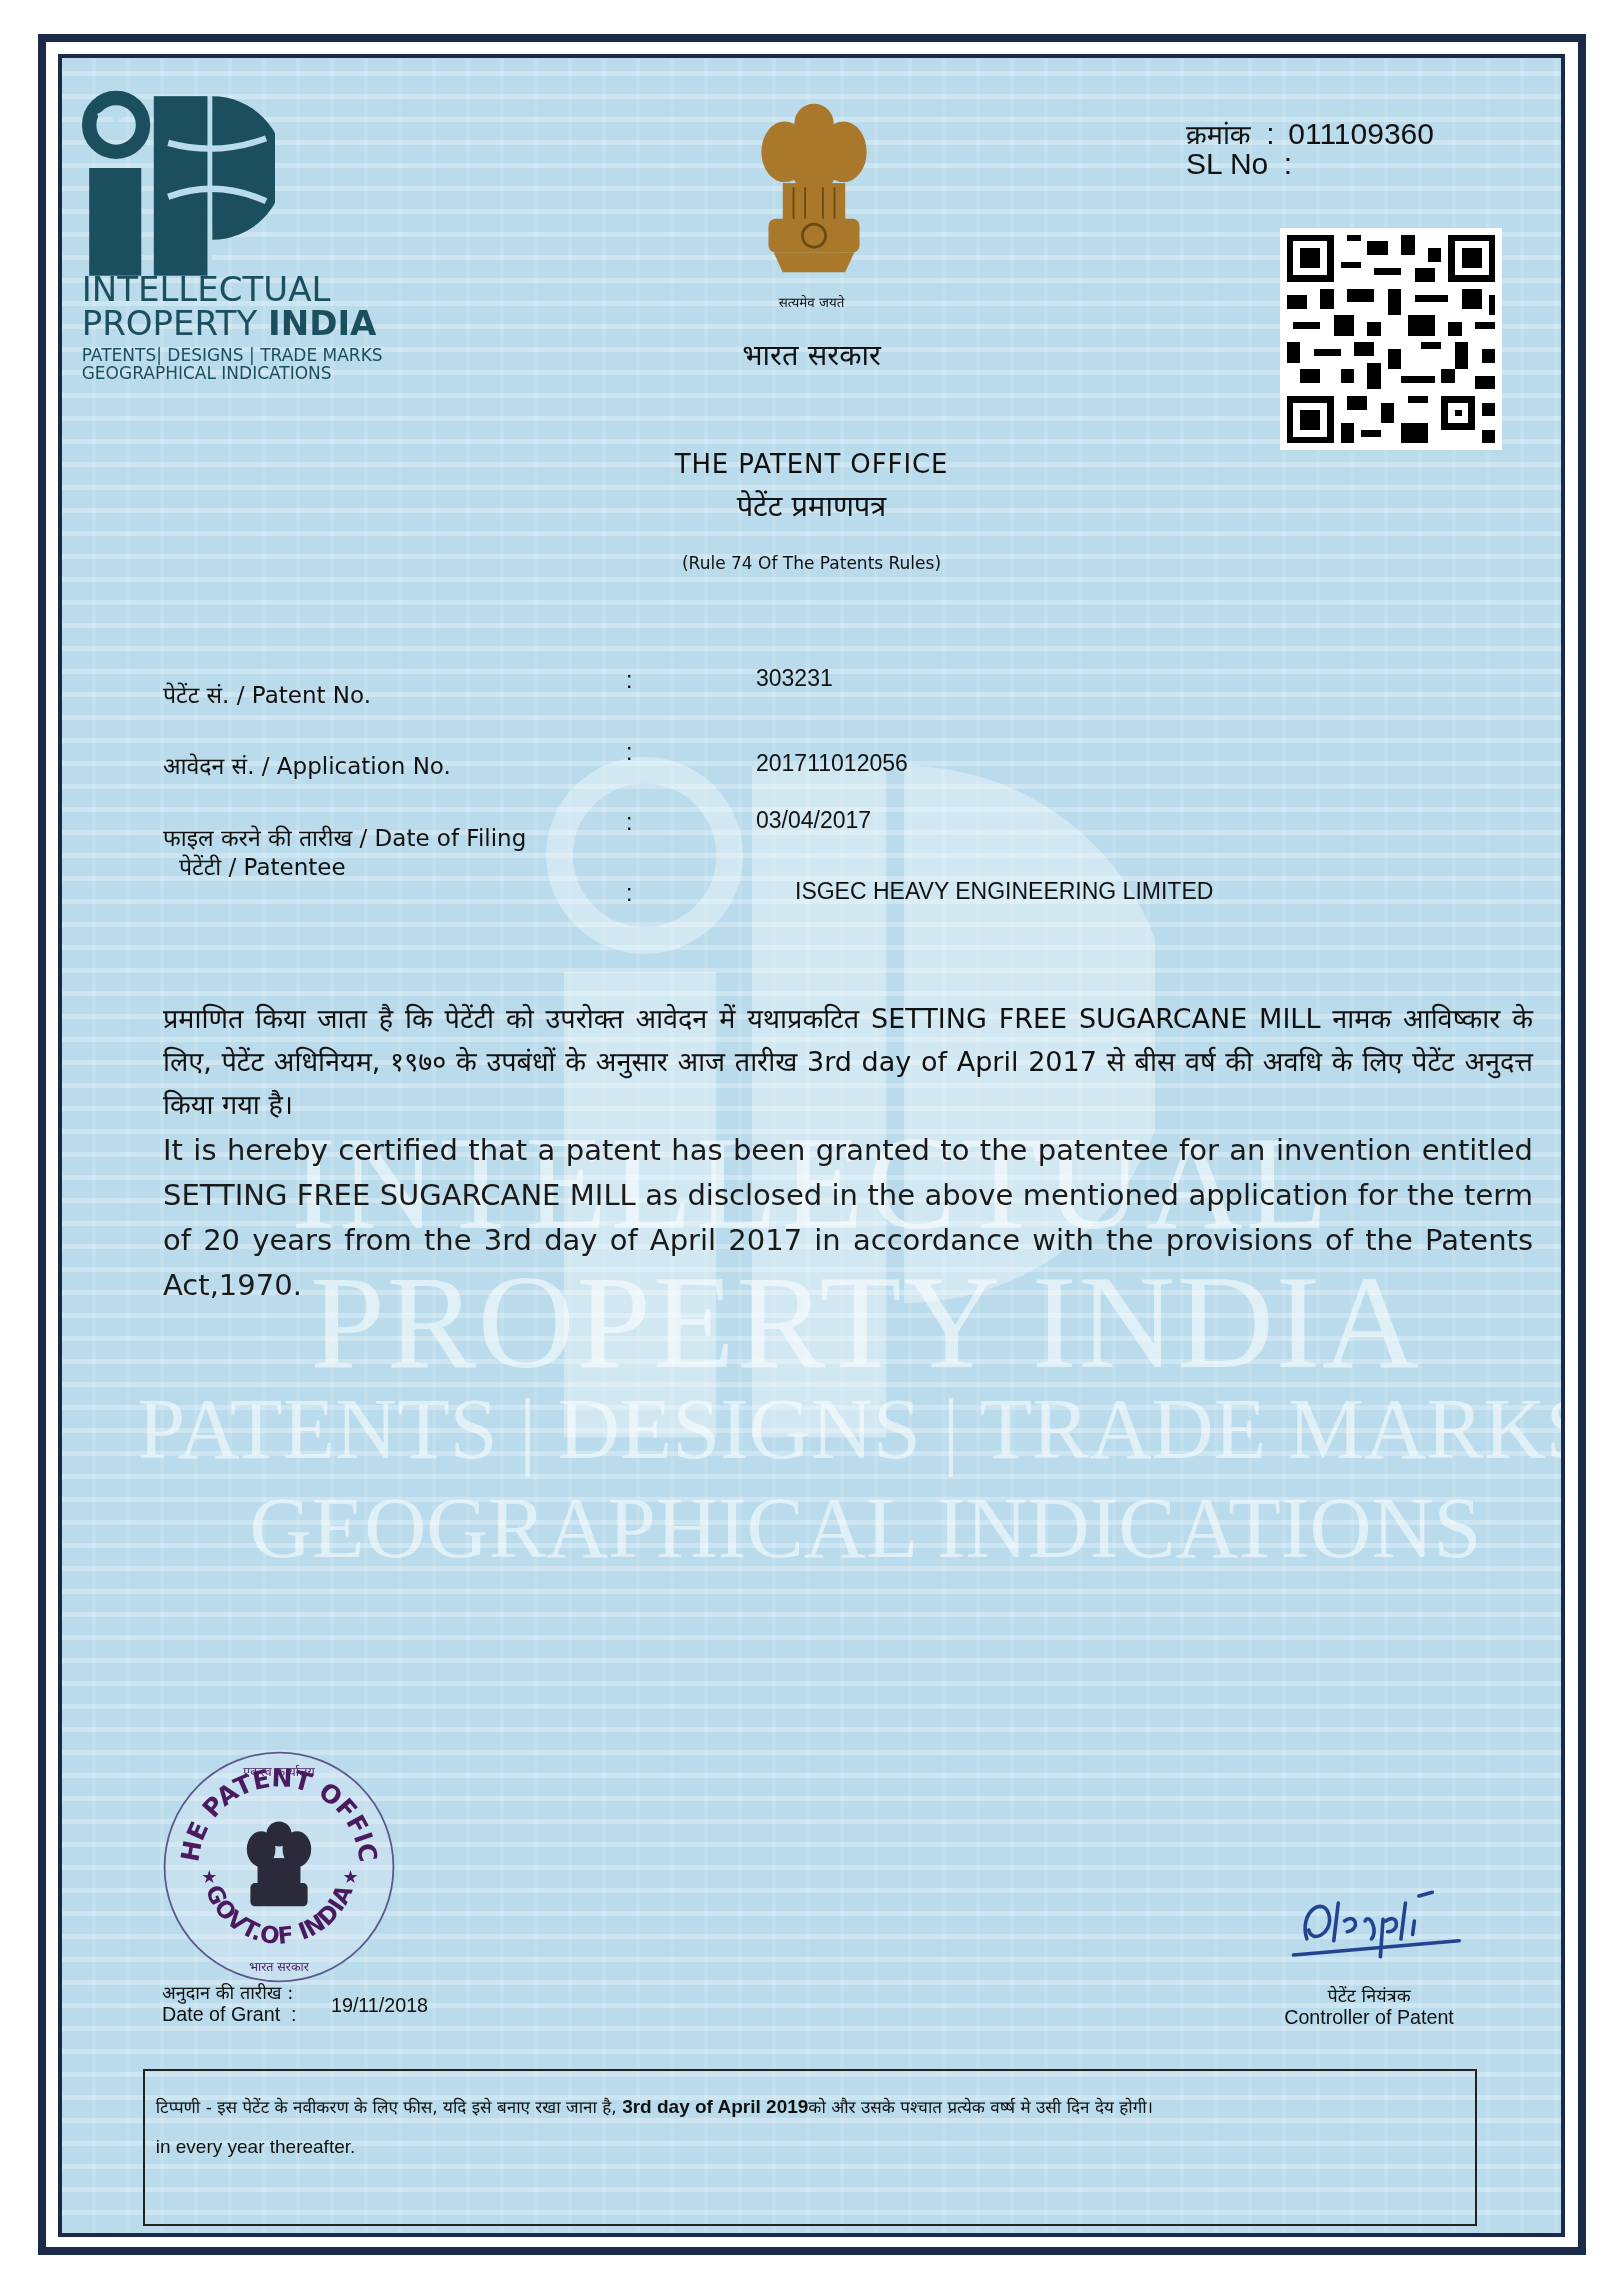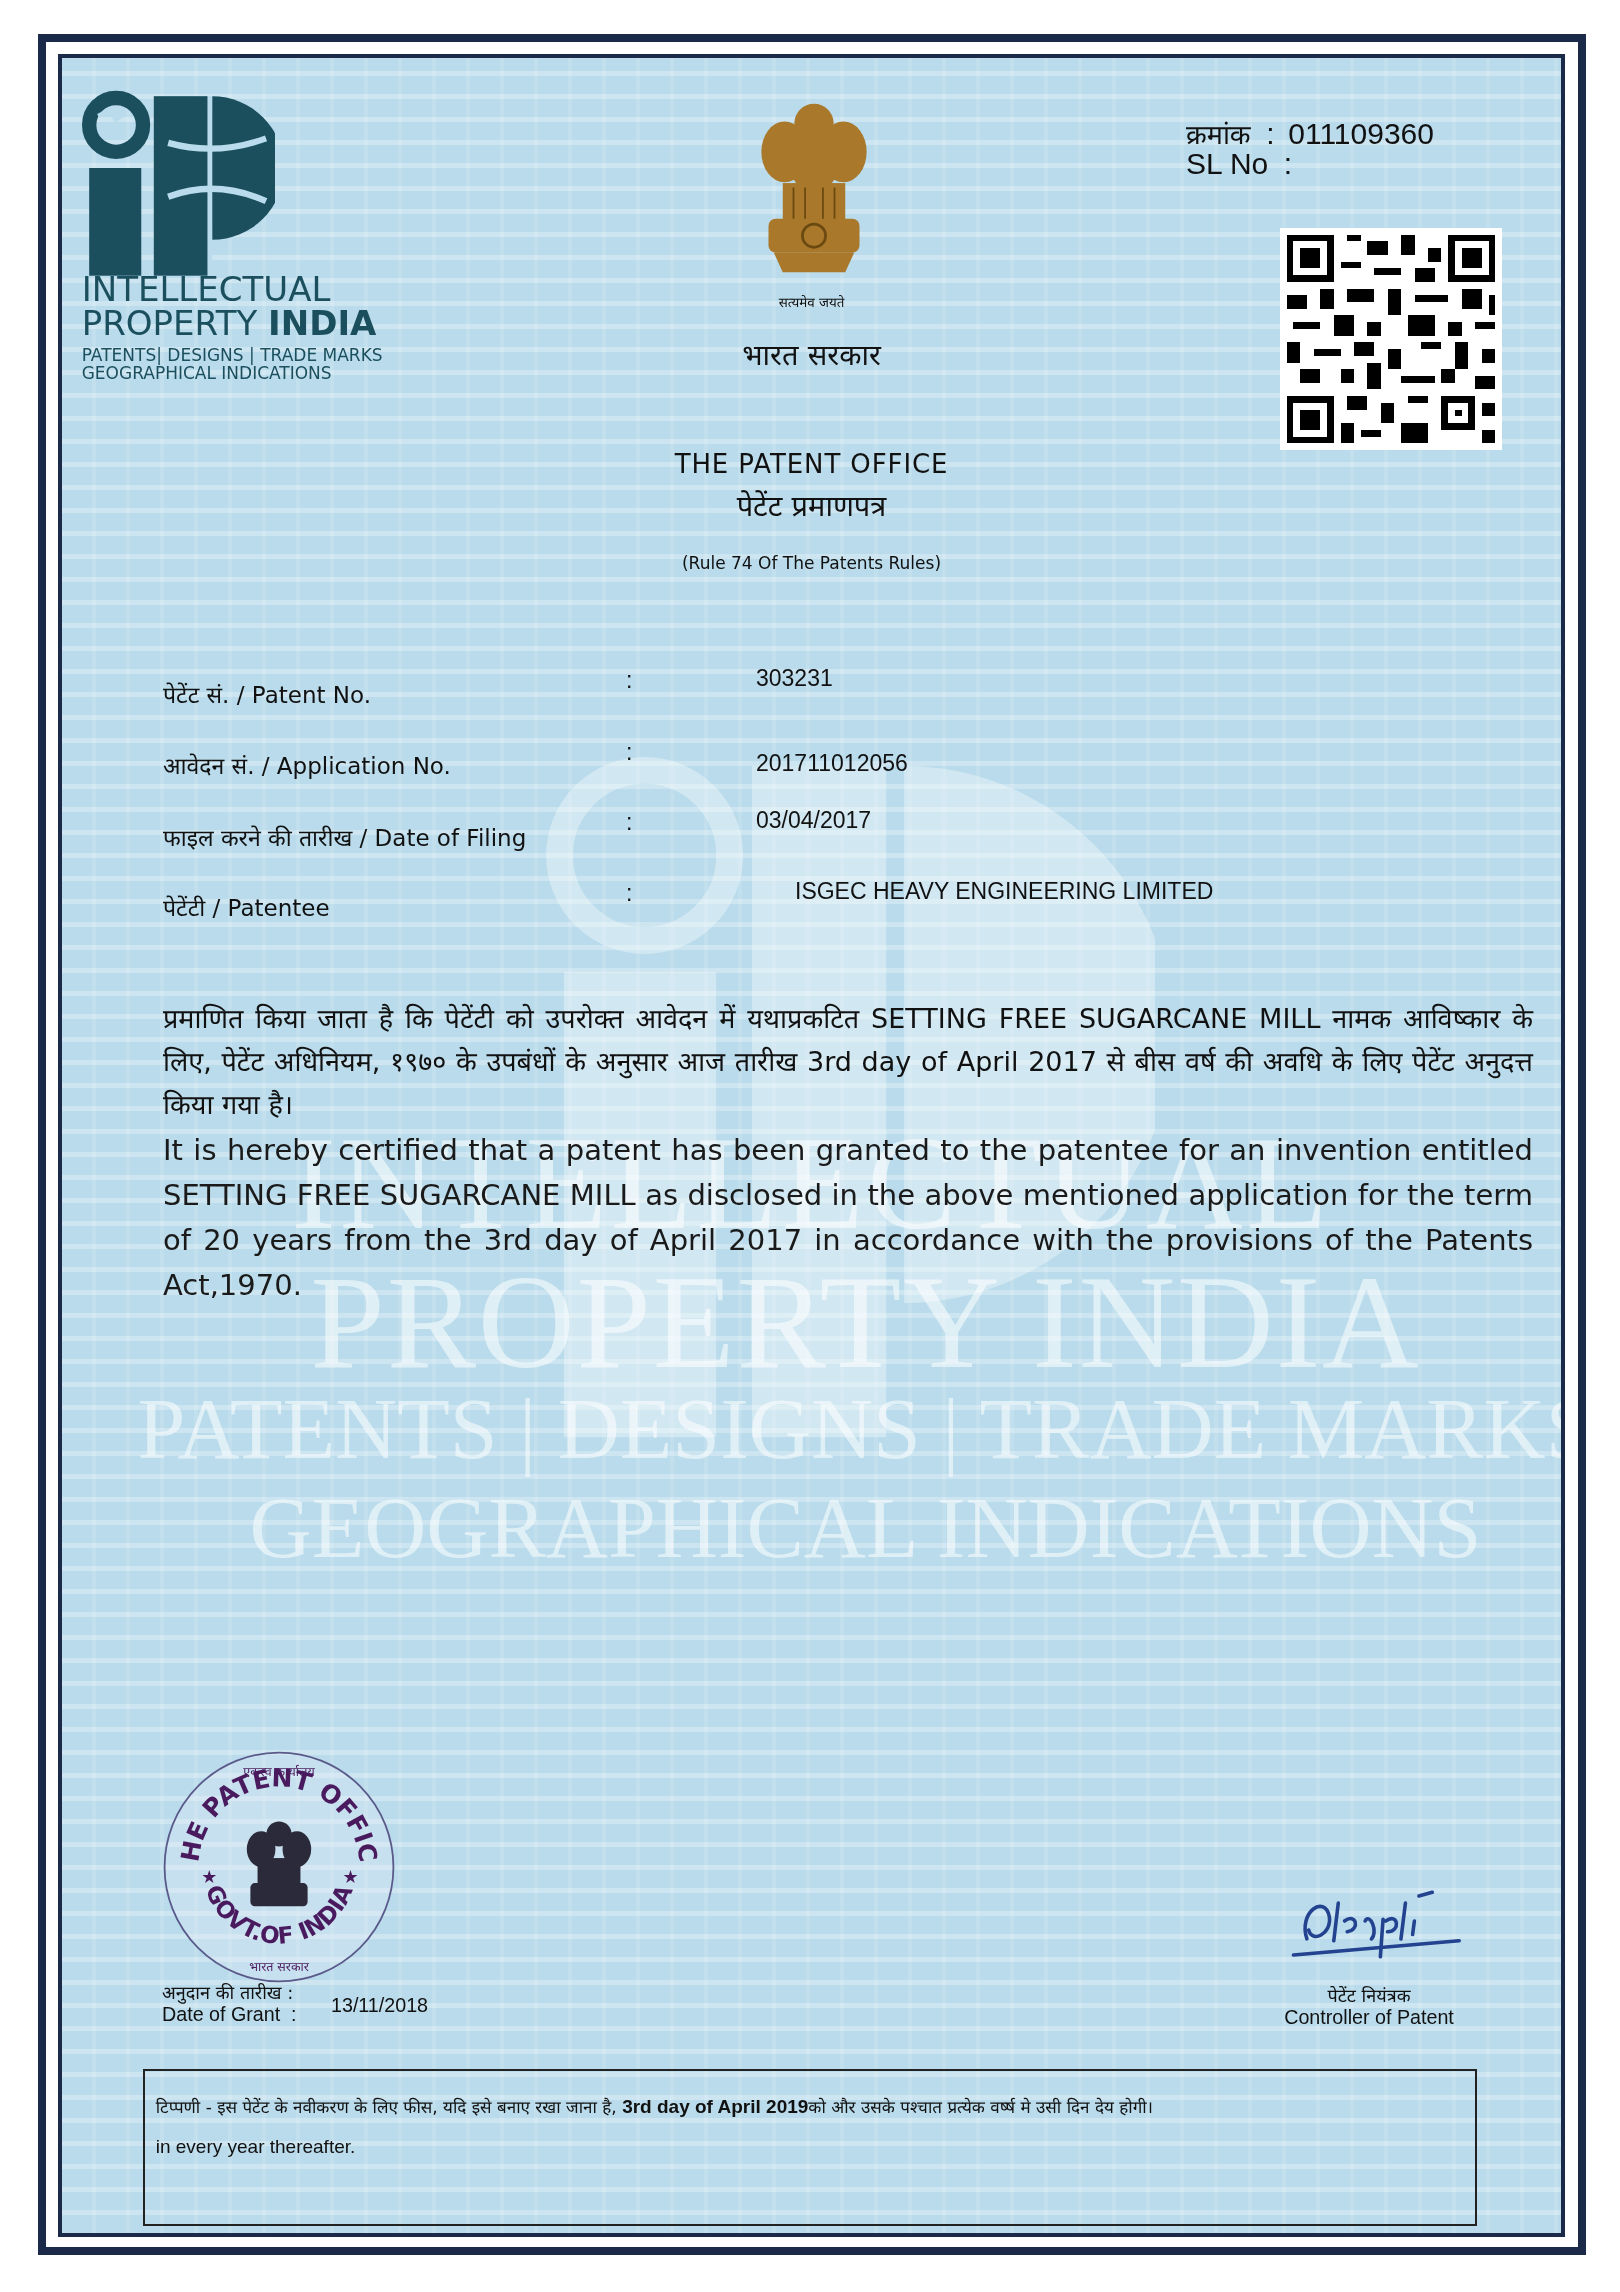--- a/index.html
+++ b/index.html
@@ -168,21 +168,21 @@
   <div class="abs field-value" style="top:607px;">303231</div>
 
   <div class="abs field-label hi" style="top:691px;">आवेदन सं. / Application No.</div>
   <div class="abs field-colon" style="top:681px;">:</div>
   <div class="abs field-value" style="top:679px;margin-top:13px;">201711012056</div>
 
   <div class="abs field-label hi" style="top:763px;">फाइल करने की तारीख / Date of Filing</div>
   <div class="abs field-colon" style="top:751px;">:</div>
   <div class="abs field-value" style="top:749px;">03/04/2017</div>
 
-  <div class="abs field-label hi" style="top:833px;">पेटेंटी / Patentee</div>
+  <div class="abs field-label hi" style="top:792px;margin-left:16px;">पेटेंटी / Patentee</div>
   <div class="abs field-colon" style="top:822px;">:</div>
   <div class="abs field-value" style="top:820px;margin-left:39px;">ISGEC HEAVY ENGINEERING LIMITED</div>
 
   <div class="abs para-hi hi" style="top:939px;">प्रमाणित किया जाता है कि पेटेंटी को उपरोक्त आवेदन में यथाप्रकटित SETTING FREE SUGARCANE MILL नामक आविष्कार के लिए, पेटेंट अधिनियम, १९७० के उपबंधों के अनुसार आज तारीख 3rd day of April 2017 से बीस वर्ष की अवधि के लिए पेटेंट अनुदत्त किया गया है।</div>
   <div class="abs para-en" style="top:1070px;">It is hereby certified that a patent has been granted to the patentee for an invention entitled SETTING FREE SUGARCANE MILL as disclosed in the above mentioned application for the term of 20 years from the 3rd day of April 2017 in accordance with the provisions of the Patents Act,1970.</div>
 
   <svg class="abs seal" viewBox="0 0 264 264">
     <defs>
       <path id="sealTop" d="M42,132 A90,90 0 0 1 222,132"></path>
       <path id="sealBot" d="M48,150 A86,86 0 0 0 216,150"></path>
@@ -200,21 +200,21 @@
       <ellipse cx="152" cy="112" rx="16" ry="20"></ellipse>
       <rect x="108" y="122" width="48" height="30"></rect>
       <rect x="100" y="150" width="64" height="26" rx="5"></rect>
     </g>
   </svg>
 
   <div class="abs grant">
     <div class="hi" style="font-size:18px;">अनुदान की तारीख :</div>
     <div style="white-space:pre;">Date of Grant  :</div>
   </div>
-  <div class="abs" style="left:269px;top:1936px;font-size:19.7px;">13/11/2018</div>
+  <div class="abs" style="left:269px;top:1936px;font-size:19.7px;">19/11/2018</div>
 
   <svg class="abs sig" viewBox="0 0 230 100">
     <path d="M20,70 C10,40 40,20 45,45 C48,65 25,75 22,60 M55,30 L50,72 M62,50 C75,40 80,60 65,62 M85,50 C90,40 100,62 92,70 M105,48 L102,90 M108,50 C122,40 125,62 110,62 M130,30 L125,70 M140,50 L138,65 M145,22 L160,18" stroke="#23428f" stroke-width="4" fill="none" stroke-linecap="round"></path>
     <path d="M5,88 L190,72" stroke="#23428f" stroke-width="4" fill="none" stroke-linecap="round"></path>
   </svg>
 
   <div class="abs controller">
     <div class="hi" style="font-size:18px;">पेटेंट नियंत्रक</div>
     <div>Controller of Patent</div>
   </div>

